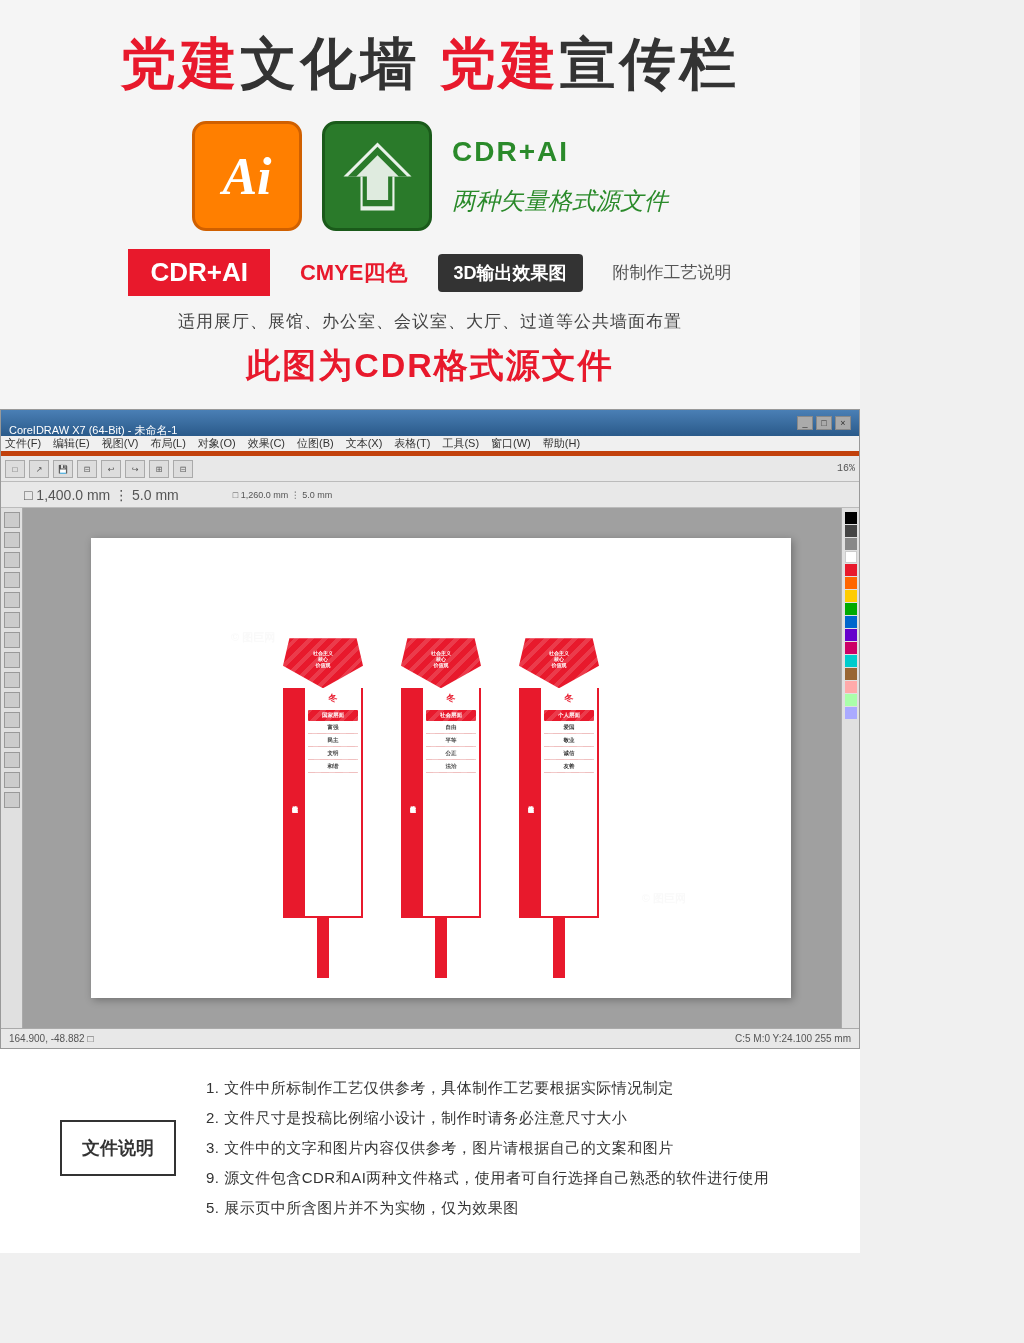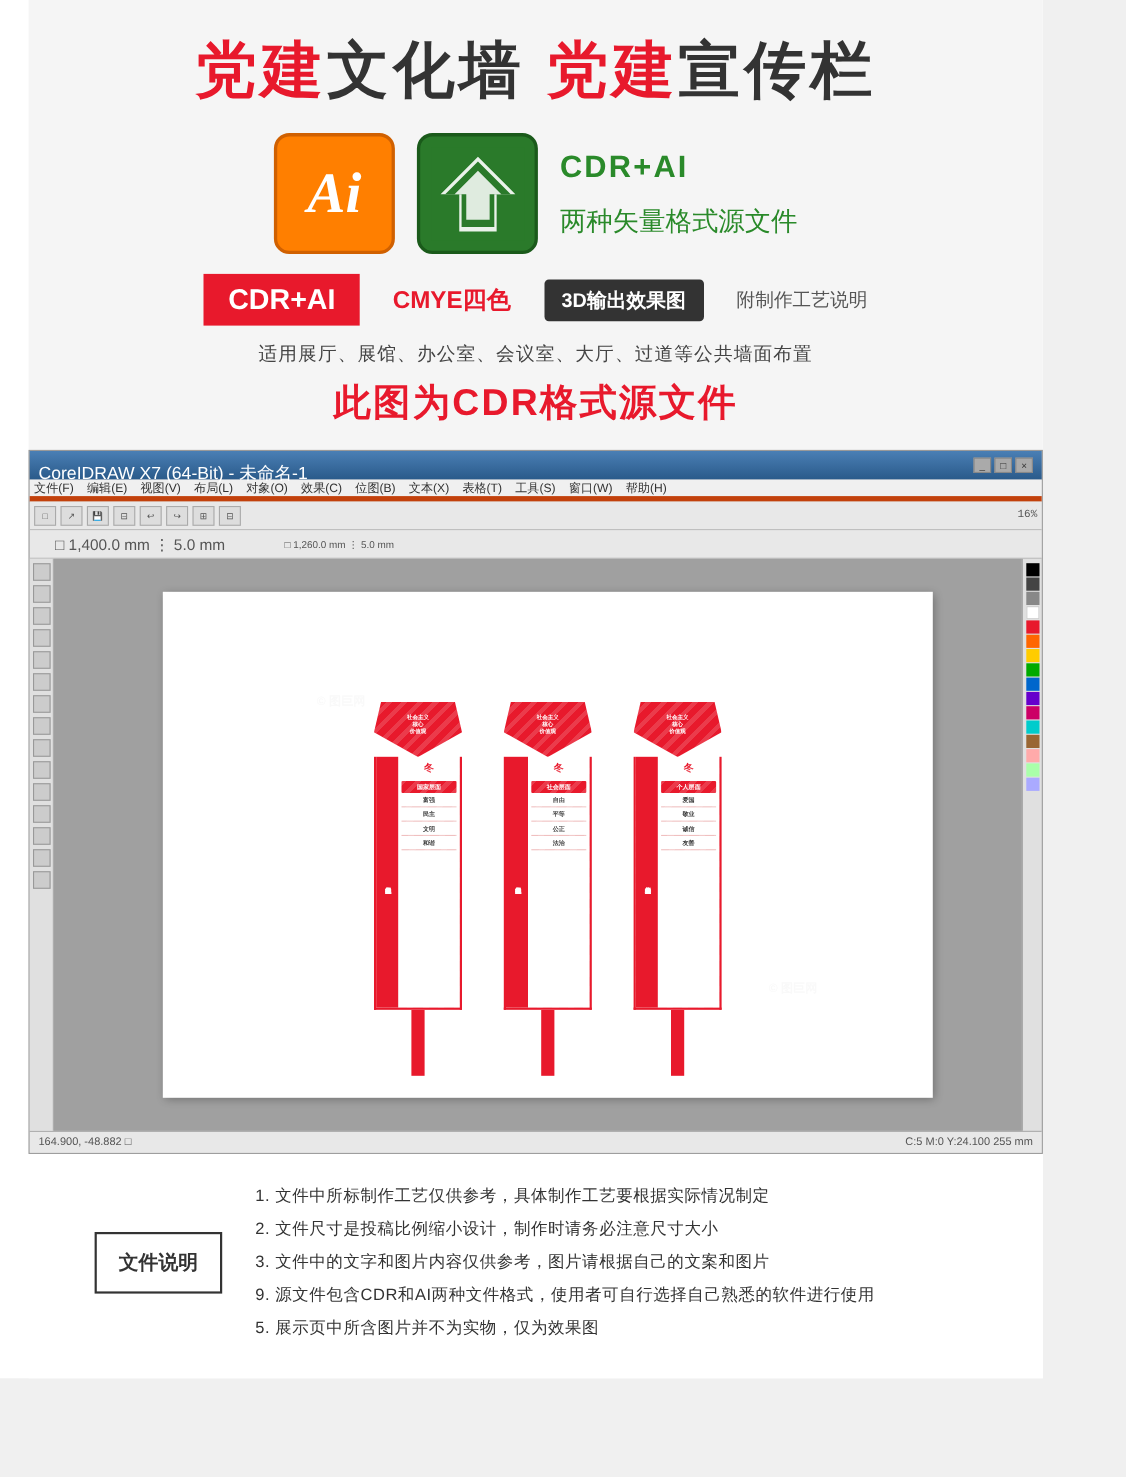--- a/index.html
+++ b/index.html
@@ -5,23 +5,22 @@
     * { margin: 0; padding: 0; box-sizing: border-box; }
     body {
       width: 1024px;
       min-height: 1343px;
       background: #f0f0f0;
       font-family: "Microsoft YaHei", "SimHei", sans-serif;
       overflow-x: hidden;
     }
 
     .page-wrapper {
-      width: 948px;
+      width: 860px;
       background: #fff;
-      padding-left: 26px;
     }
 
     
     .header-section {
       background: #f5f5f5;
       text-align: center;
       padding: 30px 20px 20px;
     }
 
     .main-title {
@@ -87,20 +86,21 @@
       font-size: 28px;
       font-weight: 700;
       color: #2a8a2a;
       letter-spacing: 2px;
     }
 
     .format-text .line2 {
       font-size: 24px;
       color: #2a8a2a;
       margin-top: 17px;
+      font-style: italic;
     }
 
     
     .info-row {
       display: flex;
       align-items: center;
       justify-content: center;
       gap: 30px;
       margin: 18px 0 14px;
     }
@@ -161,21 +161,21 @@
       background: linear-gradient(to bottom, #4a7fb5, #2a5a8a);
       height: 26px;
       display: flex;
       align-items: center;
       padding: 0 8px;
       gap: 6px;
     }
 
     .cdr-titlebar-text {
       color: #fff;
-      font-size: 16px;
+      font-size: 11px;
       flex: 1;
       margin-top: 15px;
     }
 
     .cdr-titlebar-buttons {
       display: flex;
       gap: 3px;
     }
 
     .titlebar-btn {

